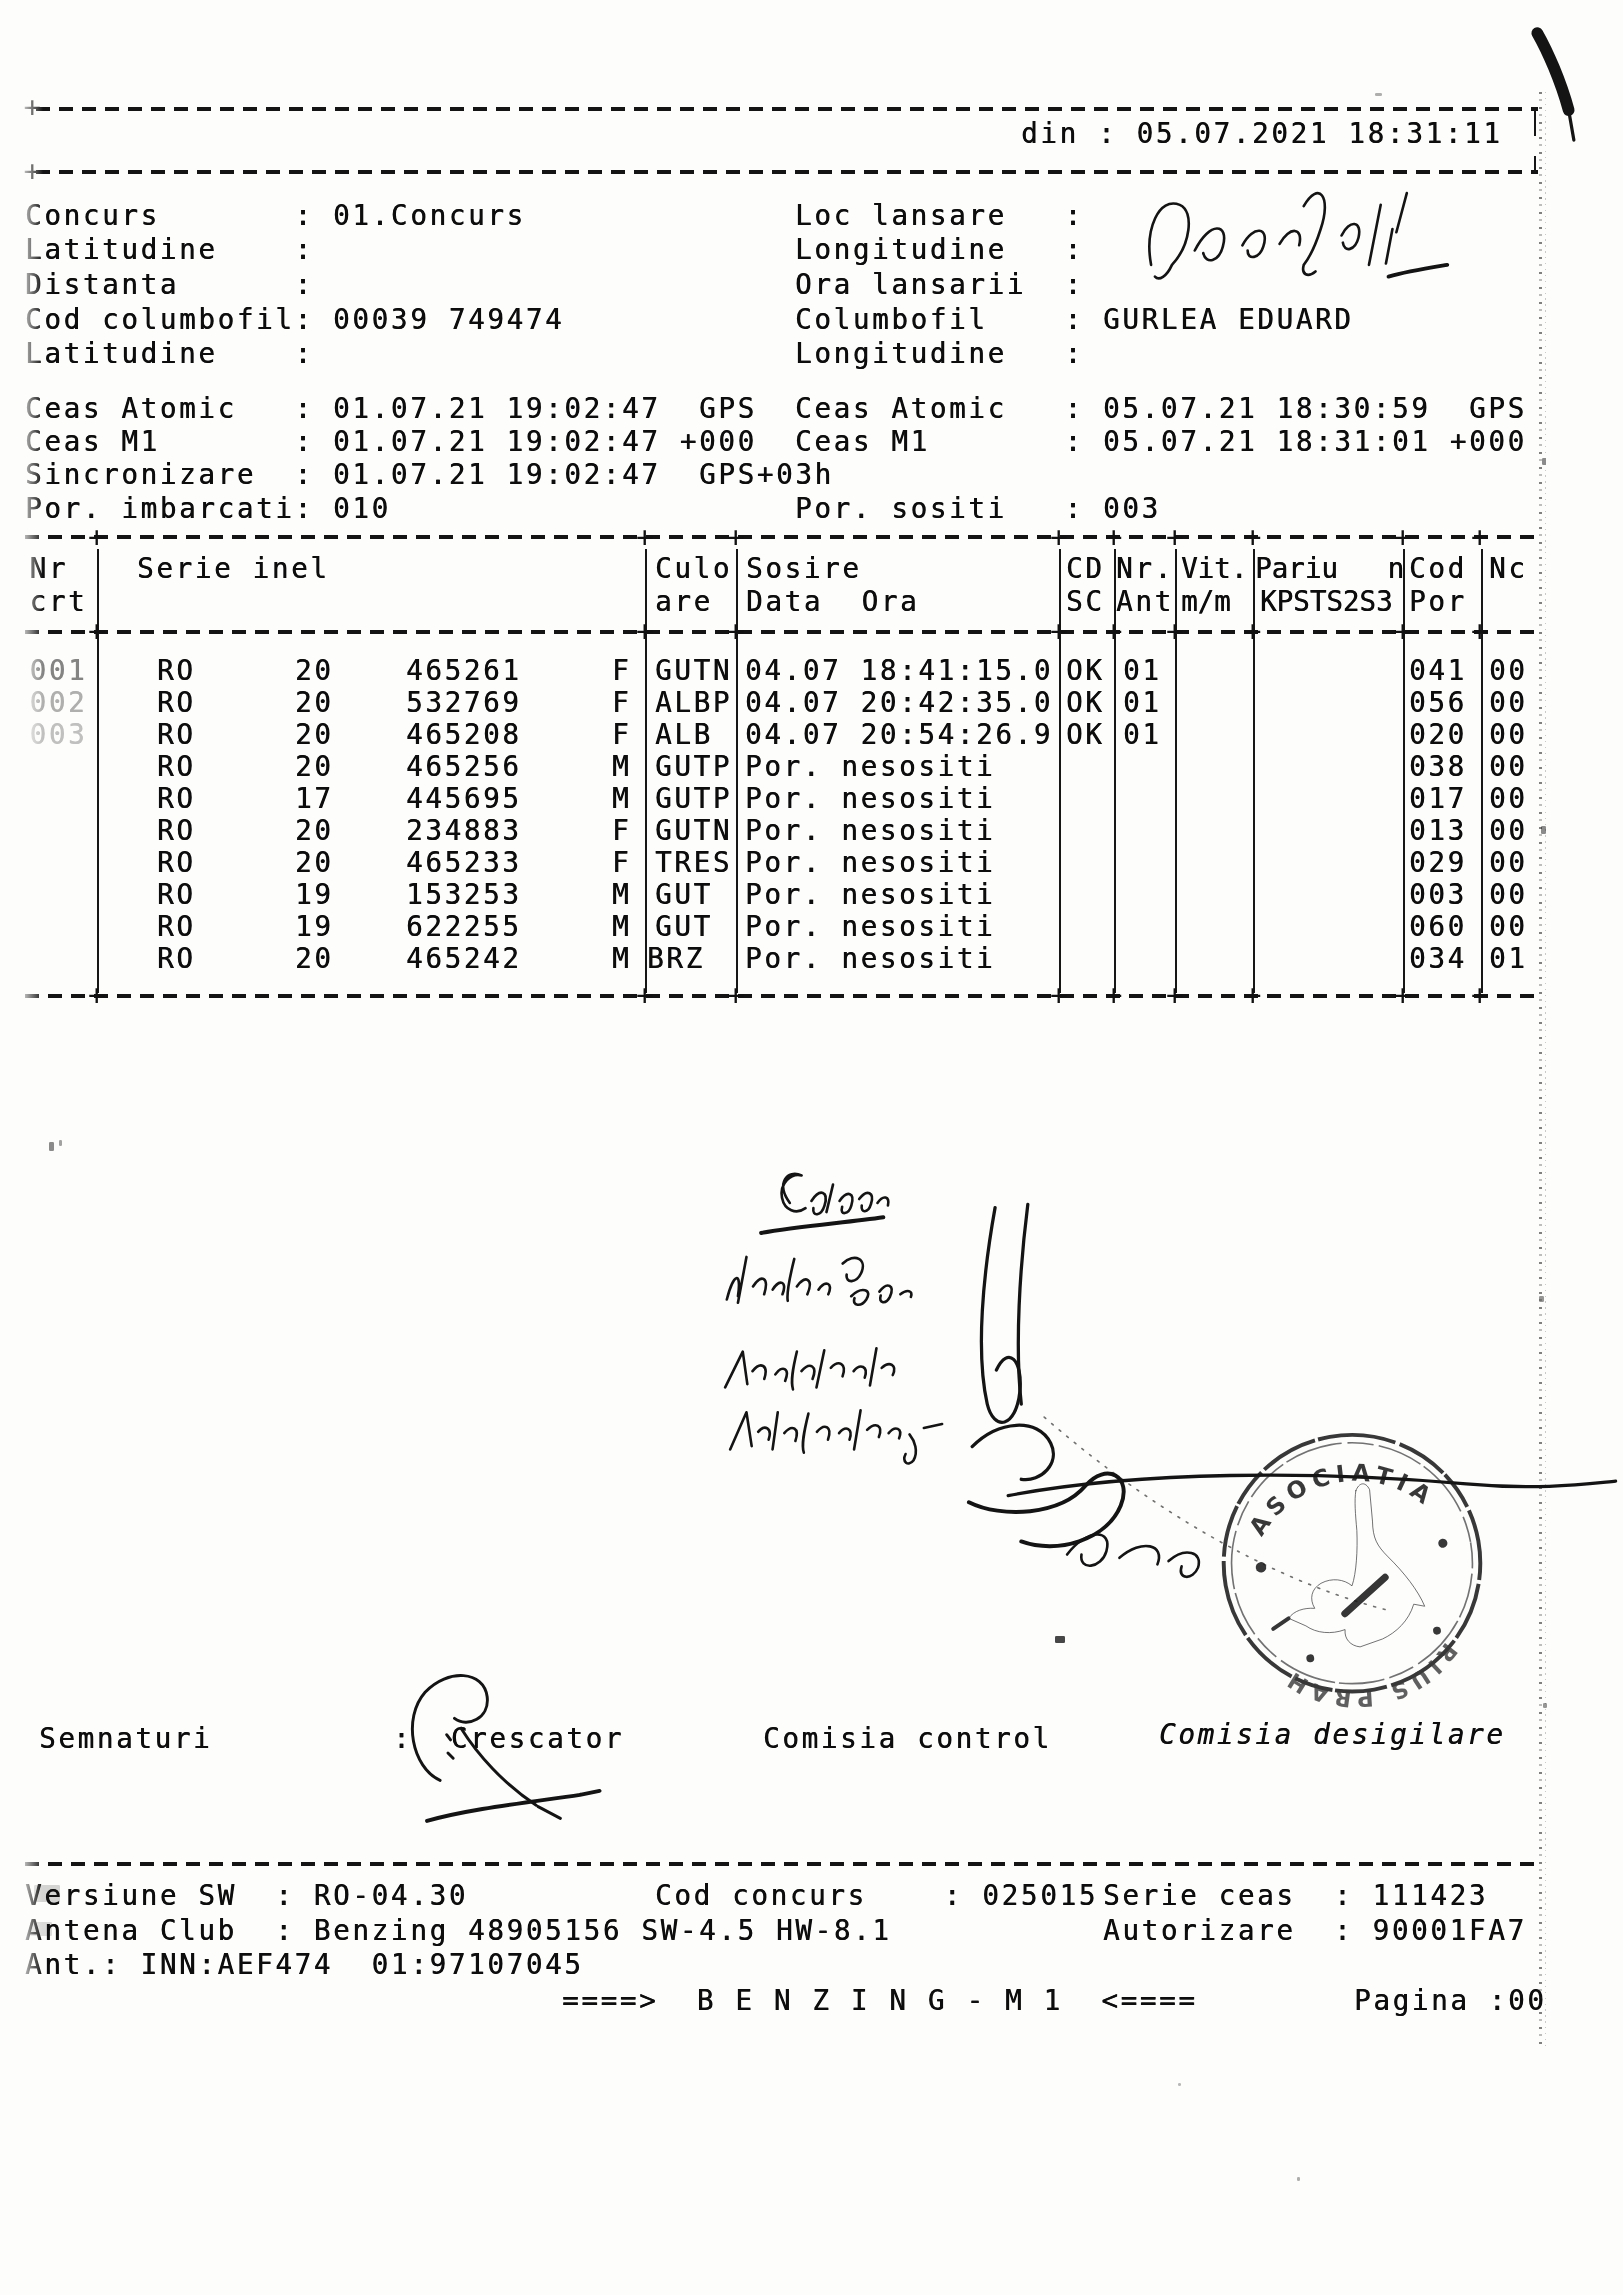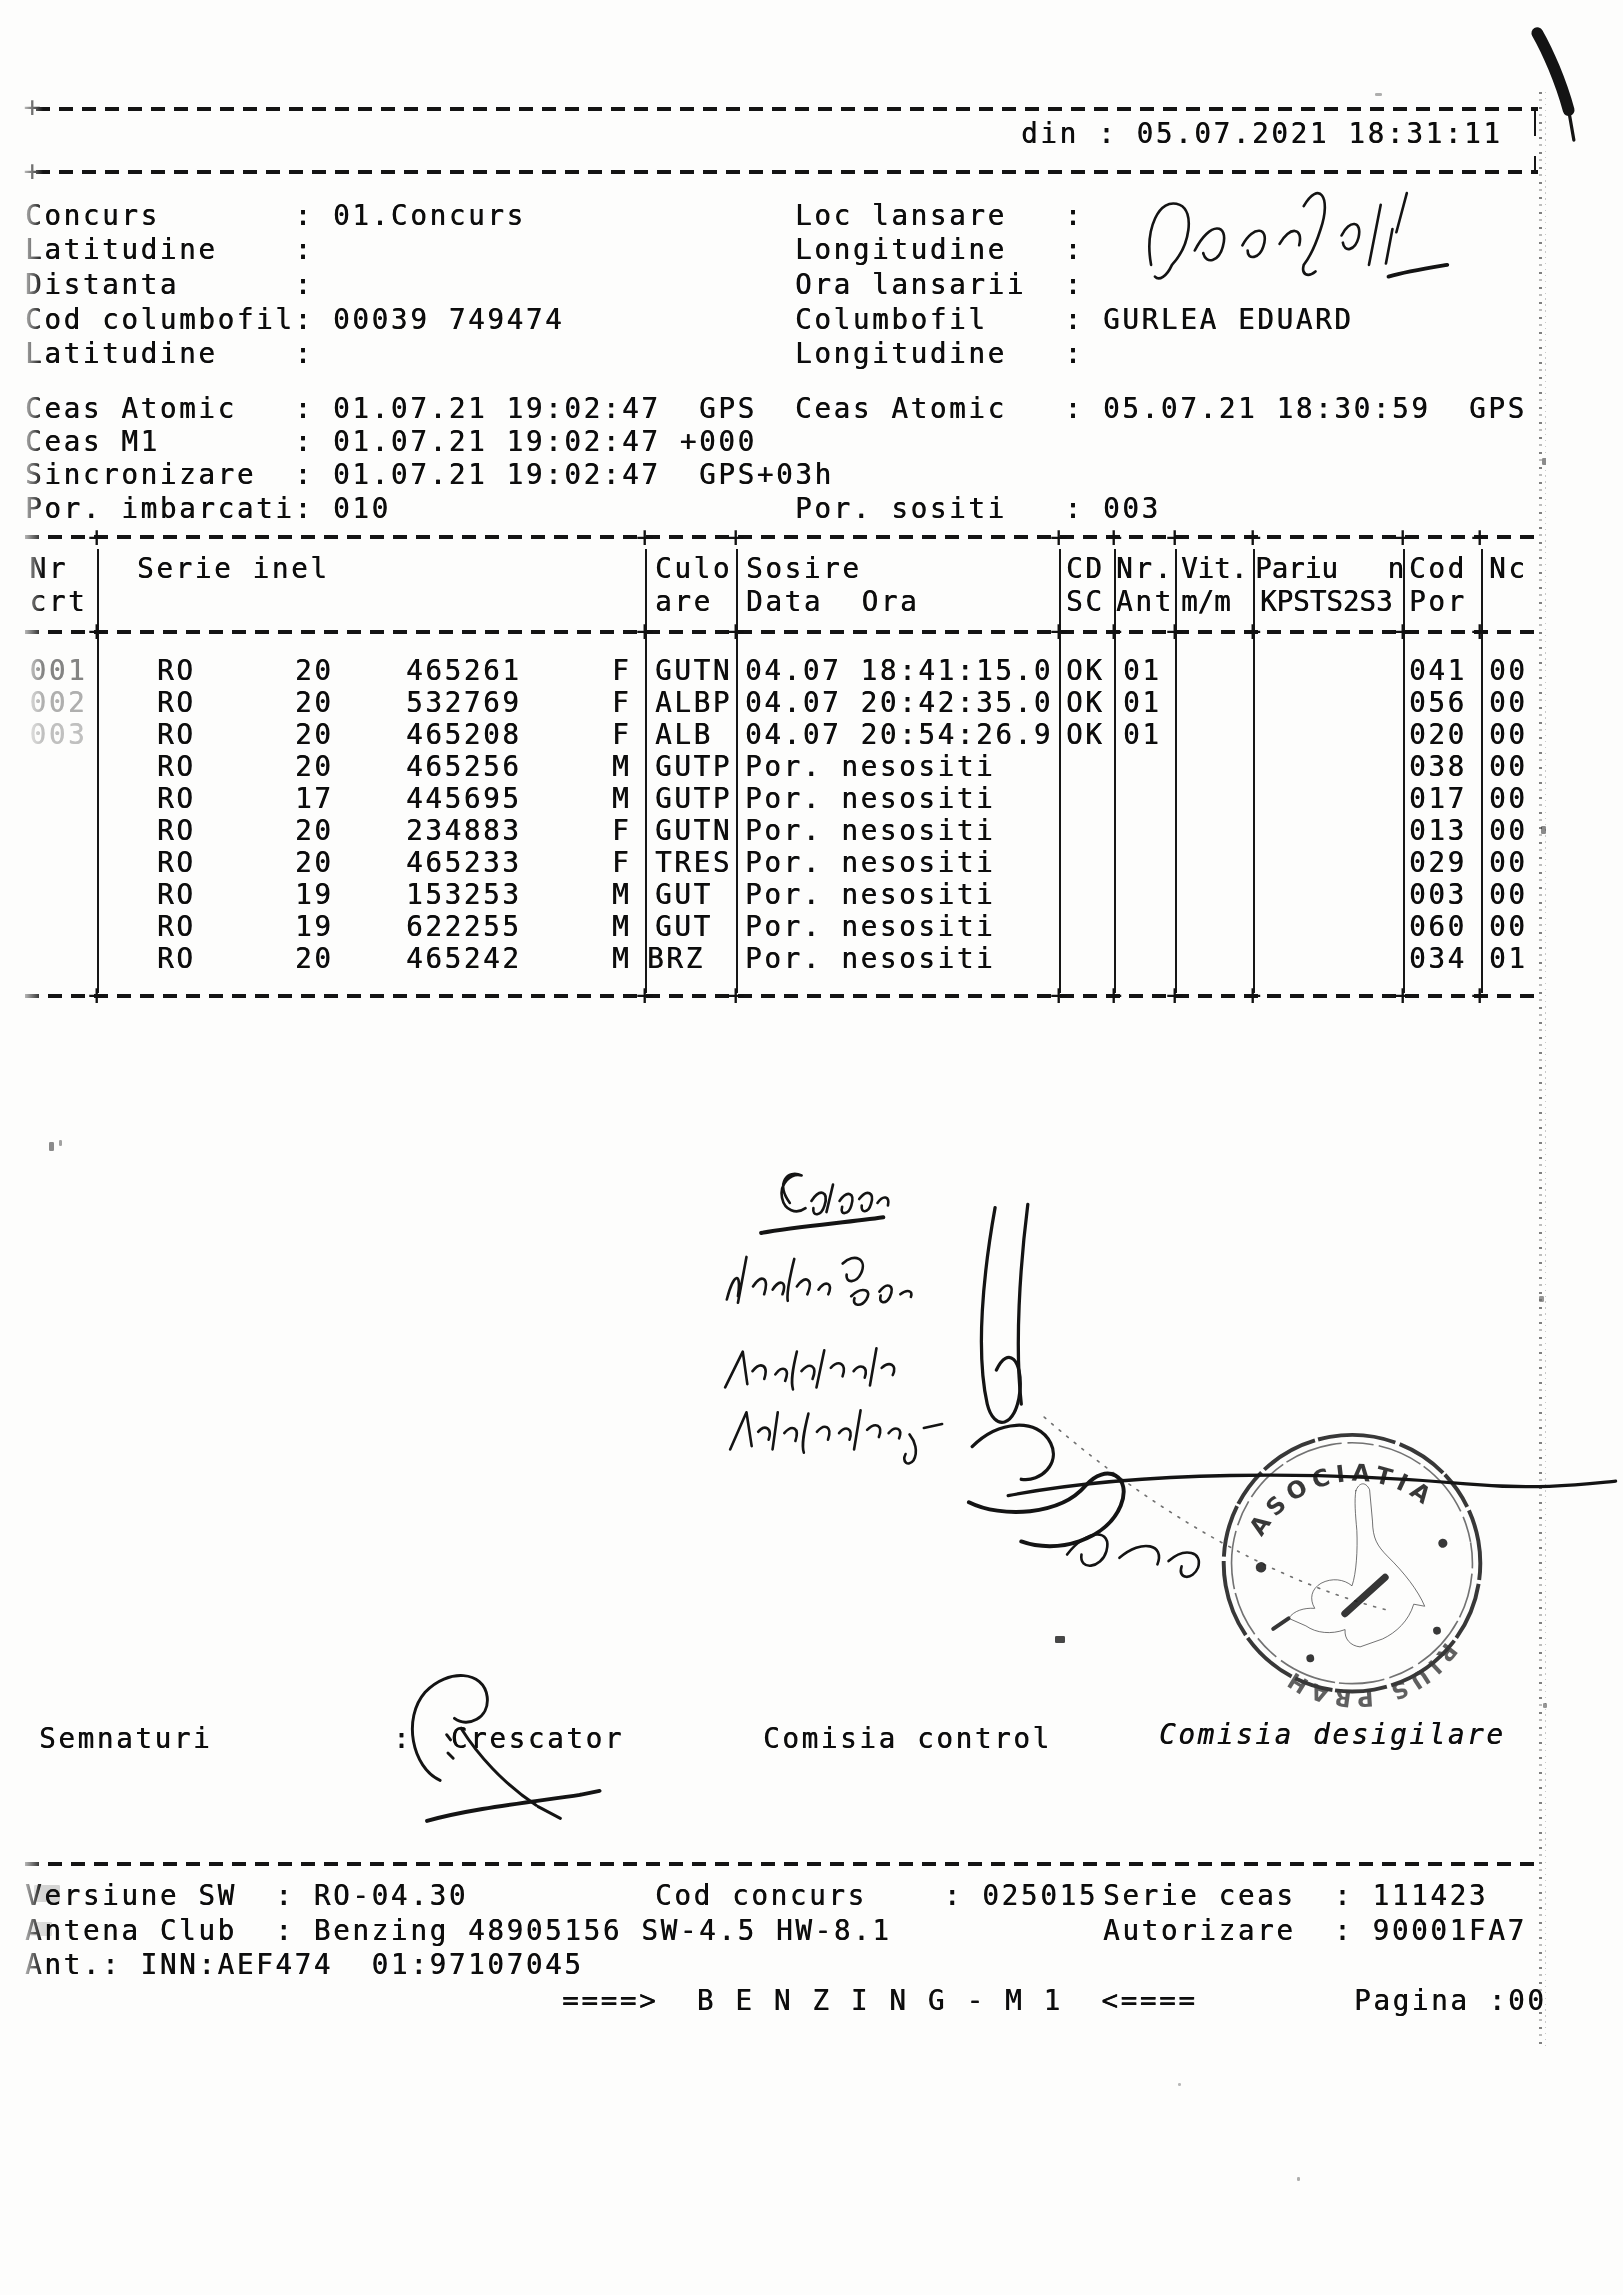--- a/index.html
+++ b/index.html
@@ -37,20 +37,21 @@
   <div class="line" style="left:795px;top:234px;">Longitudine   :</div>
   <div class="line" style="left:795px;top:269px;">Ora lansarii  :</div>
   <div class="line" style="left:795px;top:304px;">Columbofil    : GURLEA EDUARD</div>
   <div class="line" style="left:795px;top:338px;">Longitudine   :</div>
 
   <div class="line" style="left:25px;top:393px;">Ceas Atomic   : 01.07.21 19:02:47  GPS</div>
   <div class="line" style="left:25px;top:426px;">Ceas M1       : 01.07.21 19:02:47 +000</div>
   <div class="line" style="left:25px;top:459px;">Sincronizare  : 01.07.21 19:02:47  GPS+03h</div>
   <div class="line" style="left:25px;top:493px;">Por. imbarcati: 010</div>
   <div class="line" style="left:795px;top:393px;">Ceas Atomic   : 05.07.21 18:30:59  GPS</div>
+  <div class="line" style="left:795px;top:426px;">Ceas M1       : 05.07.21 18:31:01 +000</div>
   <div class="line" style="left:795px;top:493px;">Por. sositi   : 003</div>
 
   <div class="line" style="left:39px;top:1723px;">Semnaturi</div>
   <div class="line" style="left:393px;top:1723px;">:  Crescator</div>
   <div class="line" style="left:763px;top:1723px;">Comisia control</div>
   <div class="line" style="left:1159px;top:1719px;font-style:italic;">Comisia desigilare</div>
 
   <div class="line" style="left:25px;top:1880px;">Versiune SW  : RO-04.30</div>
   <div class="line" style="left:655px;top:1880px;">Cod concurs    : 025015</div>
   <div class="line" style="left:1103px;top:1880px;">Serie ceas  : 111423</div>

